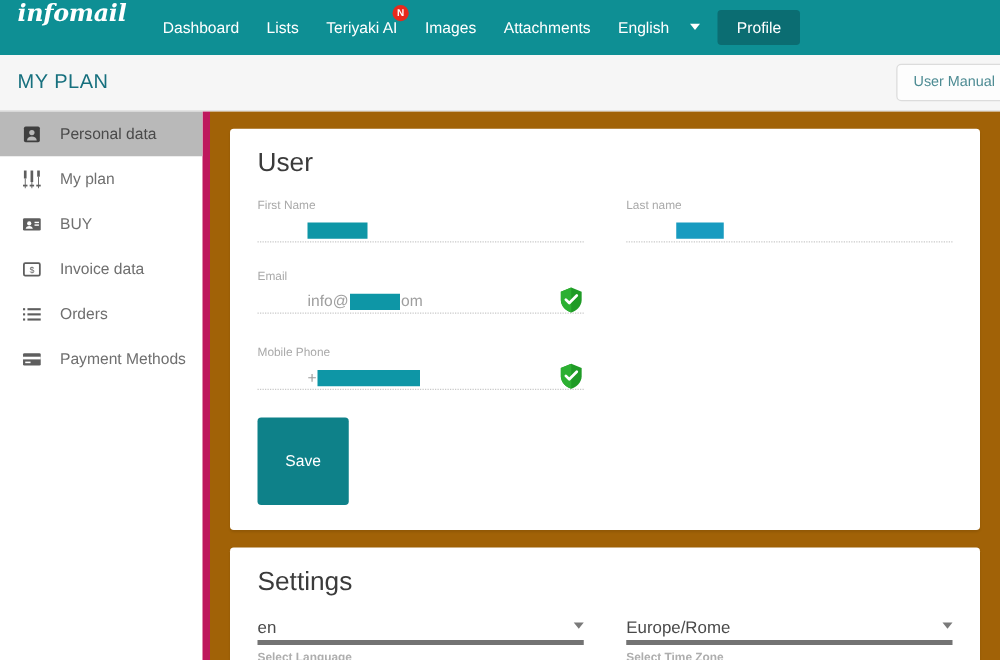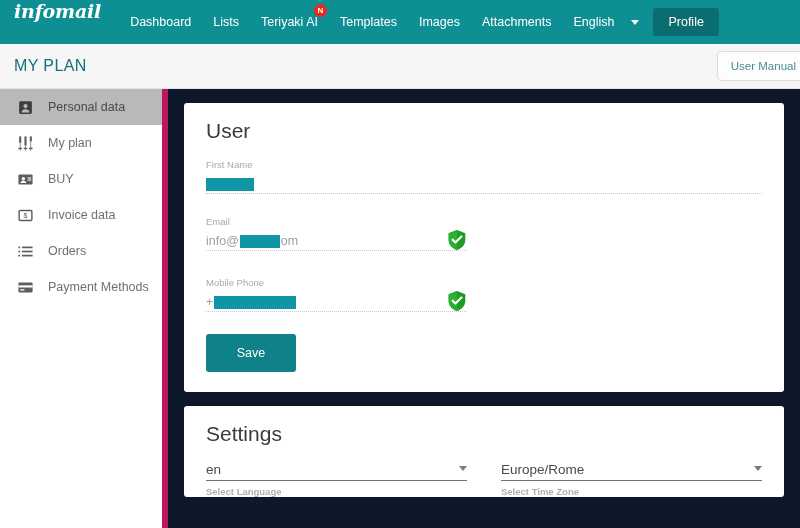--- a/index.html
+++ b/index.html
@@ -131,21 +131,21 @@
     margin-right: 12px;
     display: flex; align-items: center; justify-content: center;
     color: #5e5e5e;
   }
   .side-item.active .side-ico { color: #3f3f3f; }
   .side-label { white-space: nowrap; }
 
   
   .main {
     flex: 1;
-    background: #0f172a;
+    background: #a16207;
     padding: 14px 16px 0 16px;
     overflow: hidden;
   }
   .card {
     background: #ffffff;
     border-radius: 3px;
     box-shadow: 0 1px 2px rgba(0,0,0,0.10);
     padding: 16px 22px 20px 22px;
     margin-bottom: 14px;
   }
@@ -170,20 +170,21 @@
     border-bottom: 1px dotted #c9c9c9;
     min-height: 20px;
     padding-bottom: 2px;
   }
   .field-value {
     font-size: 12.5px;
     color: #9e9e9e;
     display: flex;
     align-items: center;
     white-space: nowrap;
+    margin-left: 40px;
   }
   .redact {
     display: inline-block;
     height: 13px;
     background: #0e96a6;
     vertical-align: middle;
   }
   .redact.teal-dark { background: #0e96a6; }
   .redact.teal-light { background: #189bc0; }
 
@@ -193,31 +194,31 @@
     bottom: 0px;
     width: 20px; height: 22px;
   }
 
   .save-btn {
     background: #0e8189;
     color: #ffffff;
     border: none;
     border-radius: 3px;
     font-size: 12.5px;
-    padding: 12px 0;
-    width: 90px;
+    padding: 28px 0;
+    width: 73px;
     cursor: pointer;
     font-family: "Liberation Sans", sans-serif;
     margin-top: 4px;
   }
 
   
   .select-field { flex: 1; position: relative; }
   .select-line {
-    border-bottom: 1px solid #737373;
+    border-bottom: 4px solid #737373;
     display: flex;
     align-items: center;
     justify-content: space-between;
     padding-bottom: 3px;
     text-align: center;
   }
   .select-value { font-size: 13.5px; color: #4a4a4a; }
   .select-caret {
     width: 0; height: 0;
     border-left: 4px solid transparent;
@@ -241,23 +242,20 @@
   <div class="nav-items">
     <div class="nav-item">
       <span>Dashboard</span>
     </div>
     <div class="nav-item">
       <span>Lists</span>
     </div>
     <div class="nav-item">
       <span>Teriyaki AI</span>
       <span class="badge">N</span>
-    </div>
-    <div class="nav-item">
-      <span>Templates</span>
     </div>
     <div class="nav-item">
       <span>Images</span>
     </div>
     <div class="nav-item">
       <span>Attachments</span>
     </div>
     <div class="nav-item">
       <span>English</span>
     </div>
@@ -360,20 +358,28 @@
       <div class="row">
         <div class="field">
           <span class="field-label">First Name</span>
           <div class="field-line">
             <span class="field-value">
               <span class="redact teal-dark" style="width:48px"></span>
             </span>
           </div>
         </div>
 
+        <div class="field">
+          <span class="field-label">Last name</span>
+          <div class="field-line">
+            <span class="field-value">
+              <span class="redact teal-light" style="width:38px"></span>
+            </span>
+          </div>
+        </div>
       </div>
 
       <div class="row">
         <div class="field" style="margin-bottom:26px">
           <span class="field-label">Email</span>
           <div class="field-line">
             <span class="field-value">
               <span>info@</span>
               <span class="redact teal-dark" style="width:40px;margin:0 1px"></span>
               <span>om</span>

